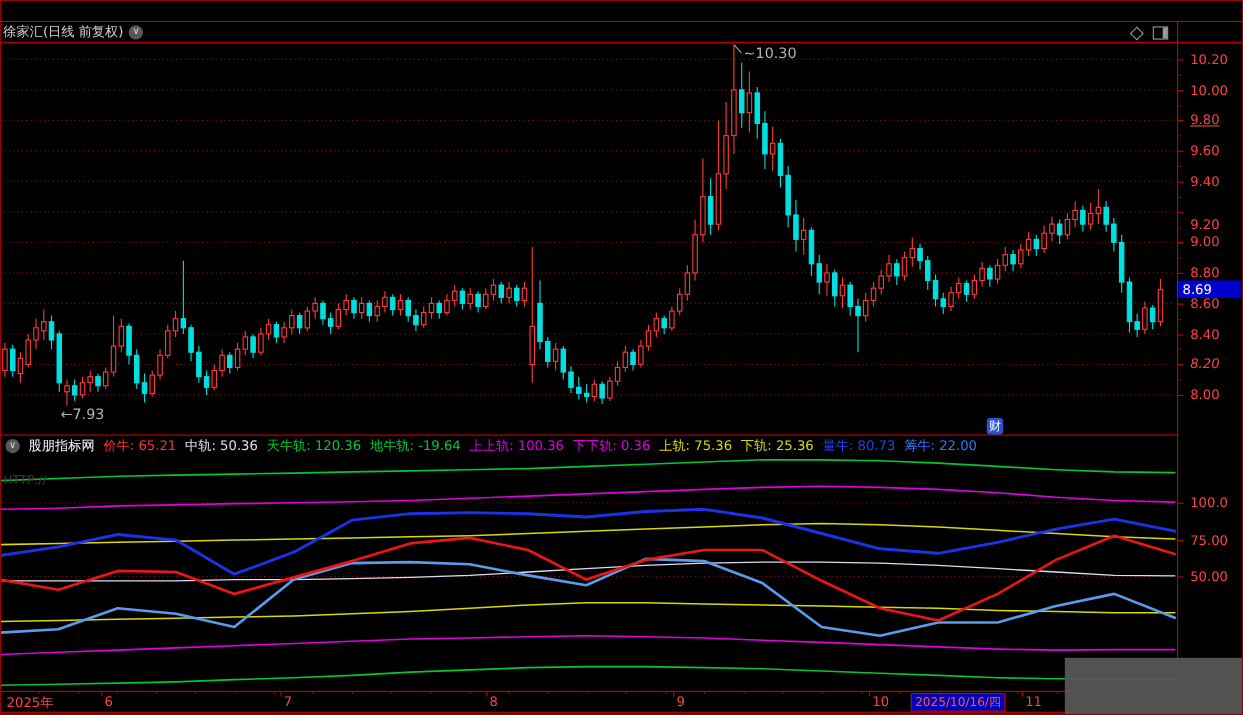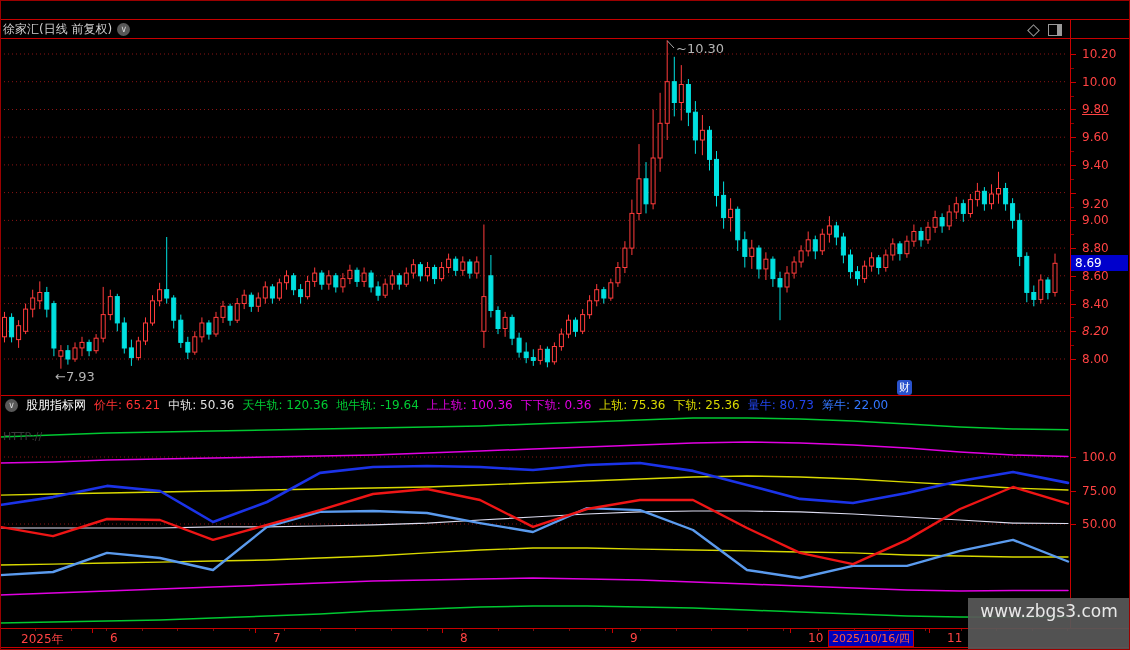--- a/index.html
+++ b/index.html
@@ -43,21 +43,21 @@
               border-left:1px solid #c80000;}
   .plabel{position:absolute;left:11px;color:#ff4343;font-size:12px;transform:translateY(-50%);}
   .pdash{position:absolute;left:0;width:5px;height:1px;background:#c80000;}
   .pminor{position:absolute;left:0;width:3px;height:1px;background:#8d0000;}
   #cur-price{position:absolute;left:0;width:57px;height:16px;background:#0000cc;color:#ffffff;
              font-size:12px;line-height:16px;padding-left:4px;box-sizing:border-box;}
 
   
   #date-axis{position:absolute;left:0;top:628px;width:1130px;height:20px;box-sizing:border-box;
              border-top:1px solid #c80000;border-bottom:1px solid #c80000;font-size:12px;}
-  .dlabel{position:absolute;top:2px;color:#ff4343;margin-left:15px;}
+  .dlabel{position:absolute;top:2px;color:#ff4343;}
   .mtick{position:absolute;top:0;width:1px;height:4px;background:#c80000;}
   .wtick{position:absolute;top:0;width:1px;height:2px;background:#7c0f0f;}
   #date-box{position:absolute;left:828px;top:1px;width:84px;height:15px;background:#0000bb;
             border:1px solid #c80000;color:#ff5a3c;font-size:11px;line-height:15px;text-align:center;}
 
   
   #http-mark{position:absolute;left:3px;top:430px;color:#3a3a3a;font-size:11px;z-index:3;}
   #cai-badge{position:absolute;left:897px;top:380px;width:15px;height:15px;background:#2952cc;
              border-radius:3px;color:#fff;font-size:11px;line-height:15px;text-align:center;z-index:3;}
   #watermark{position:absolute;right:0;bottom:0;width:162px;height:52px;background:rgba(88,88,88,0.93);
@@ -515,14 +515,13 @@
     <div class="wtick" style="left: 854px;"></div>
     <div class="wtick" style="left: 889px;"></div>
     <div class="wtick" style="left: 925px;"></div>
     <div class="wtick" style="left: 961px;"></div>
     <div class="wtick" style="left: 996px;"></div>
     <div class="wtick" style="left: 1032px;"></div>
     <div class="wtick" style="left: 1067px;"></div>
   </div>
 
 <div id="watermark">
-  <div class="wm2">www.zbgs3.com</div>
 </div>
 
 </body></html>

